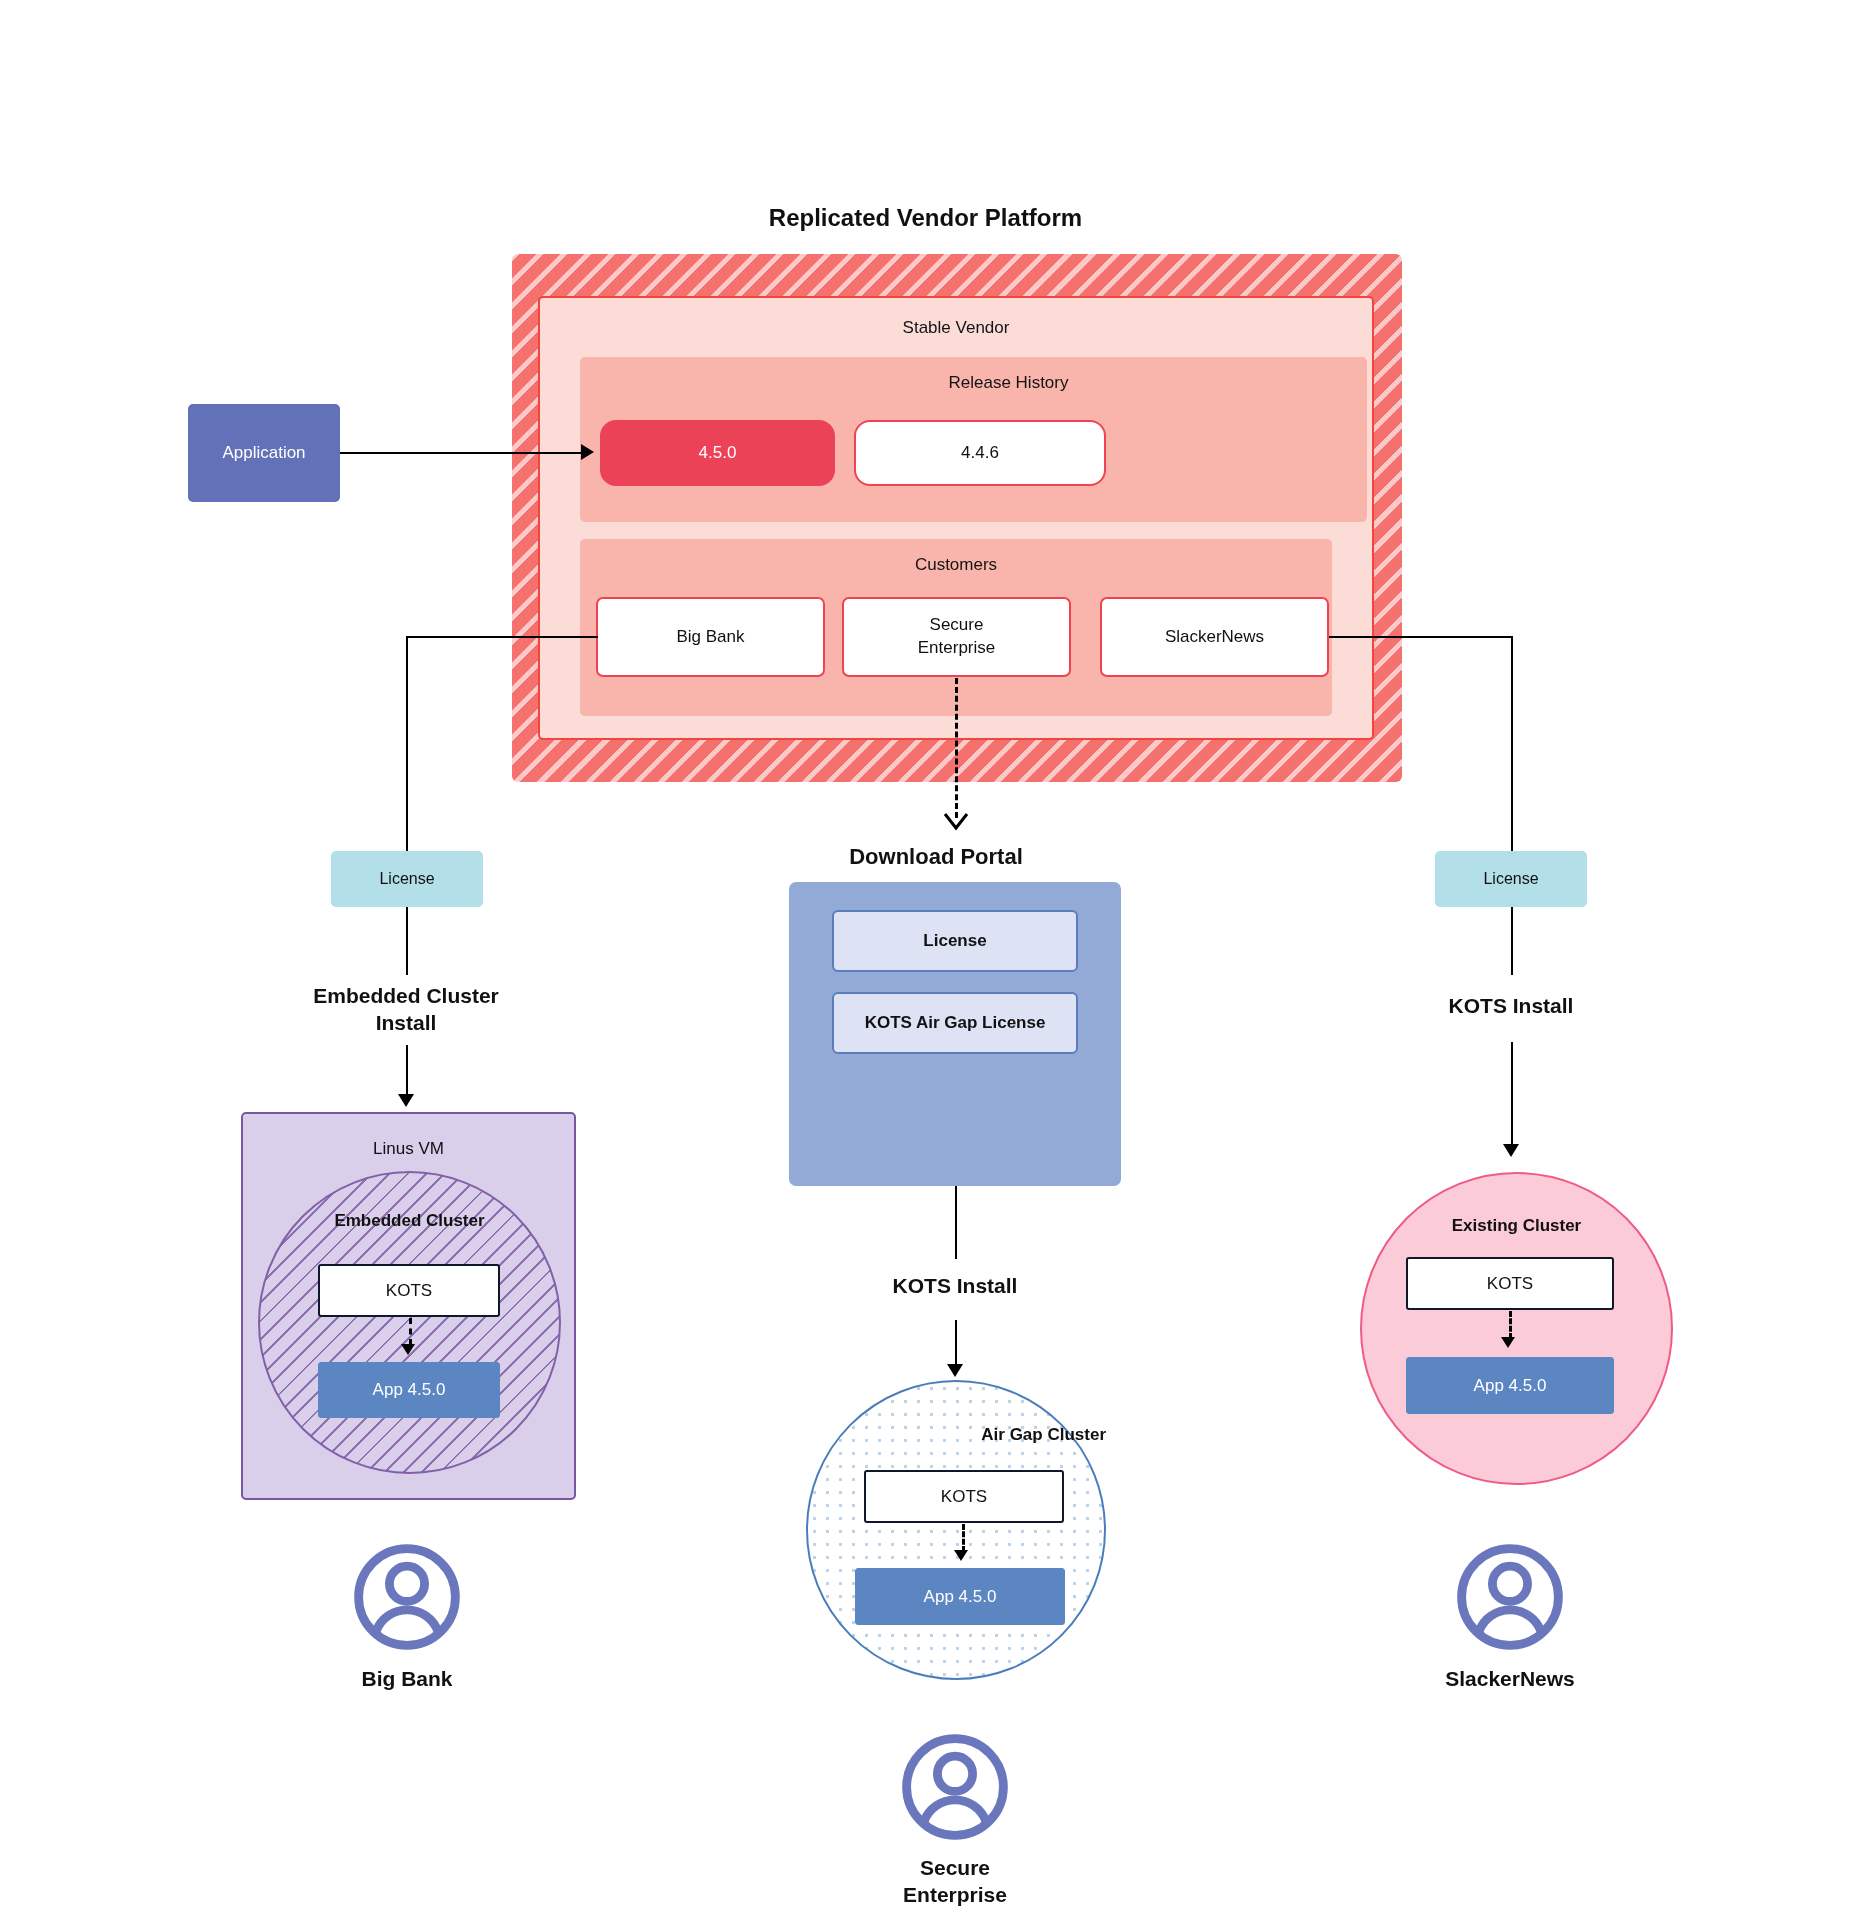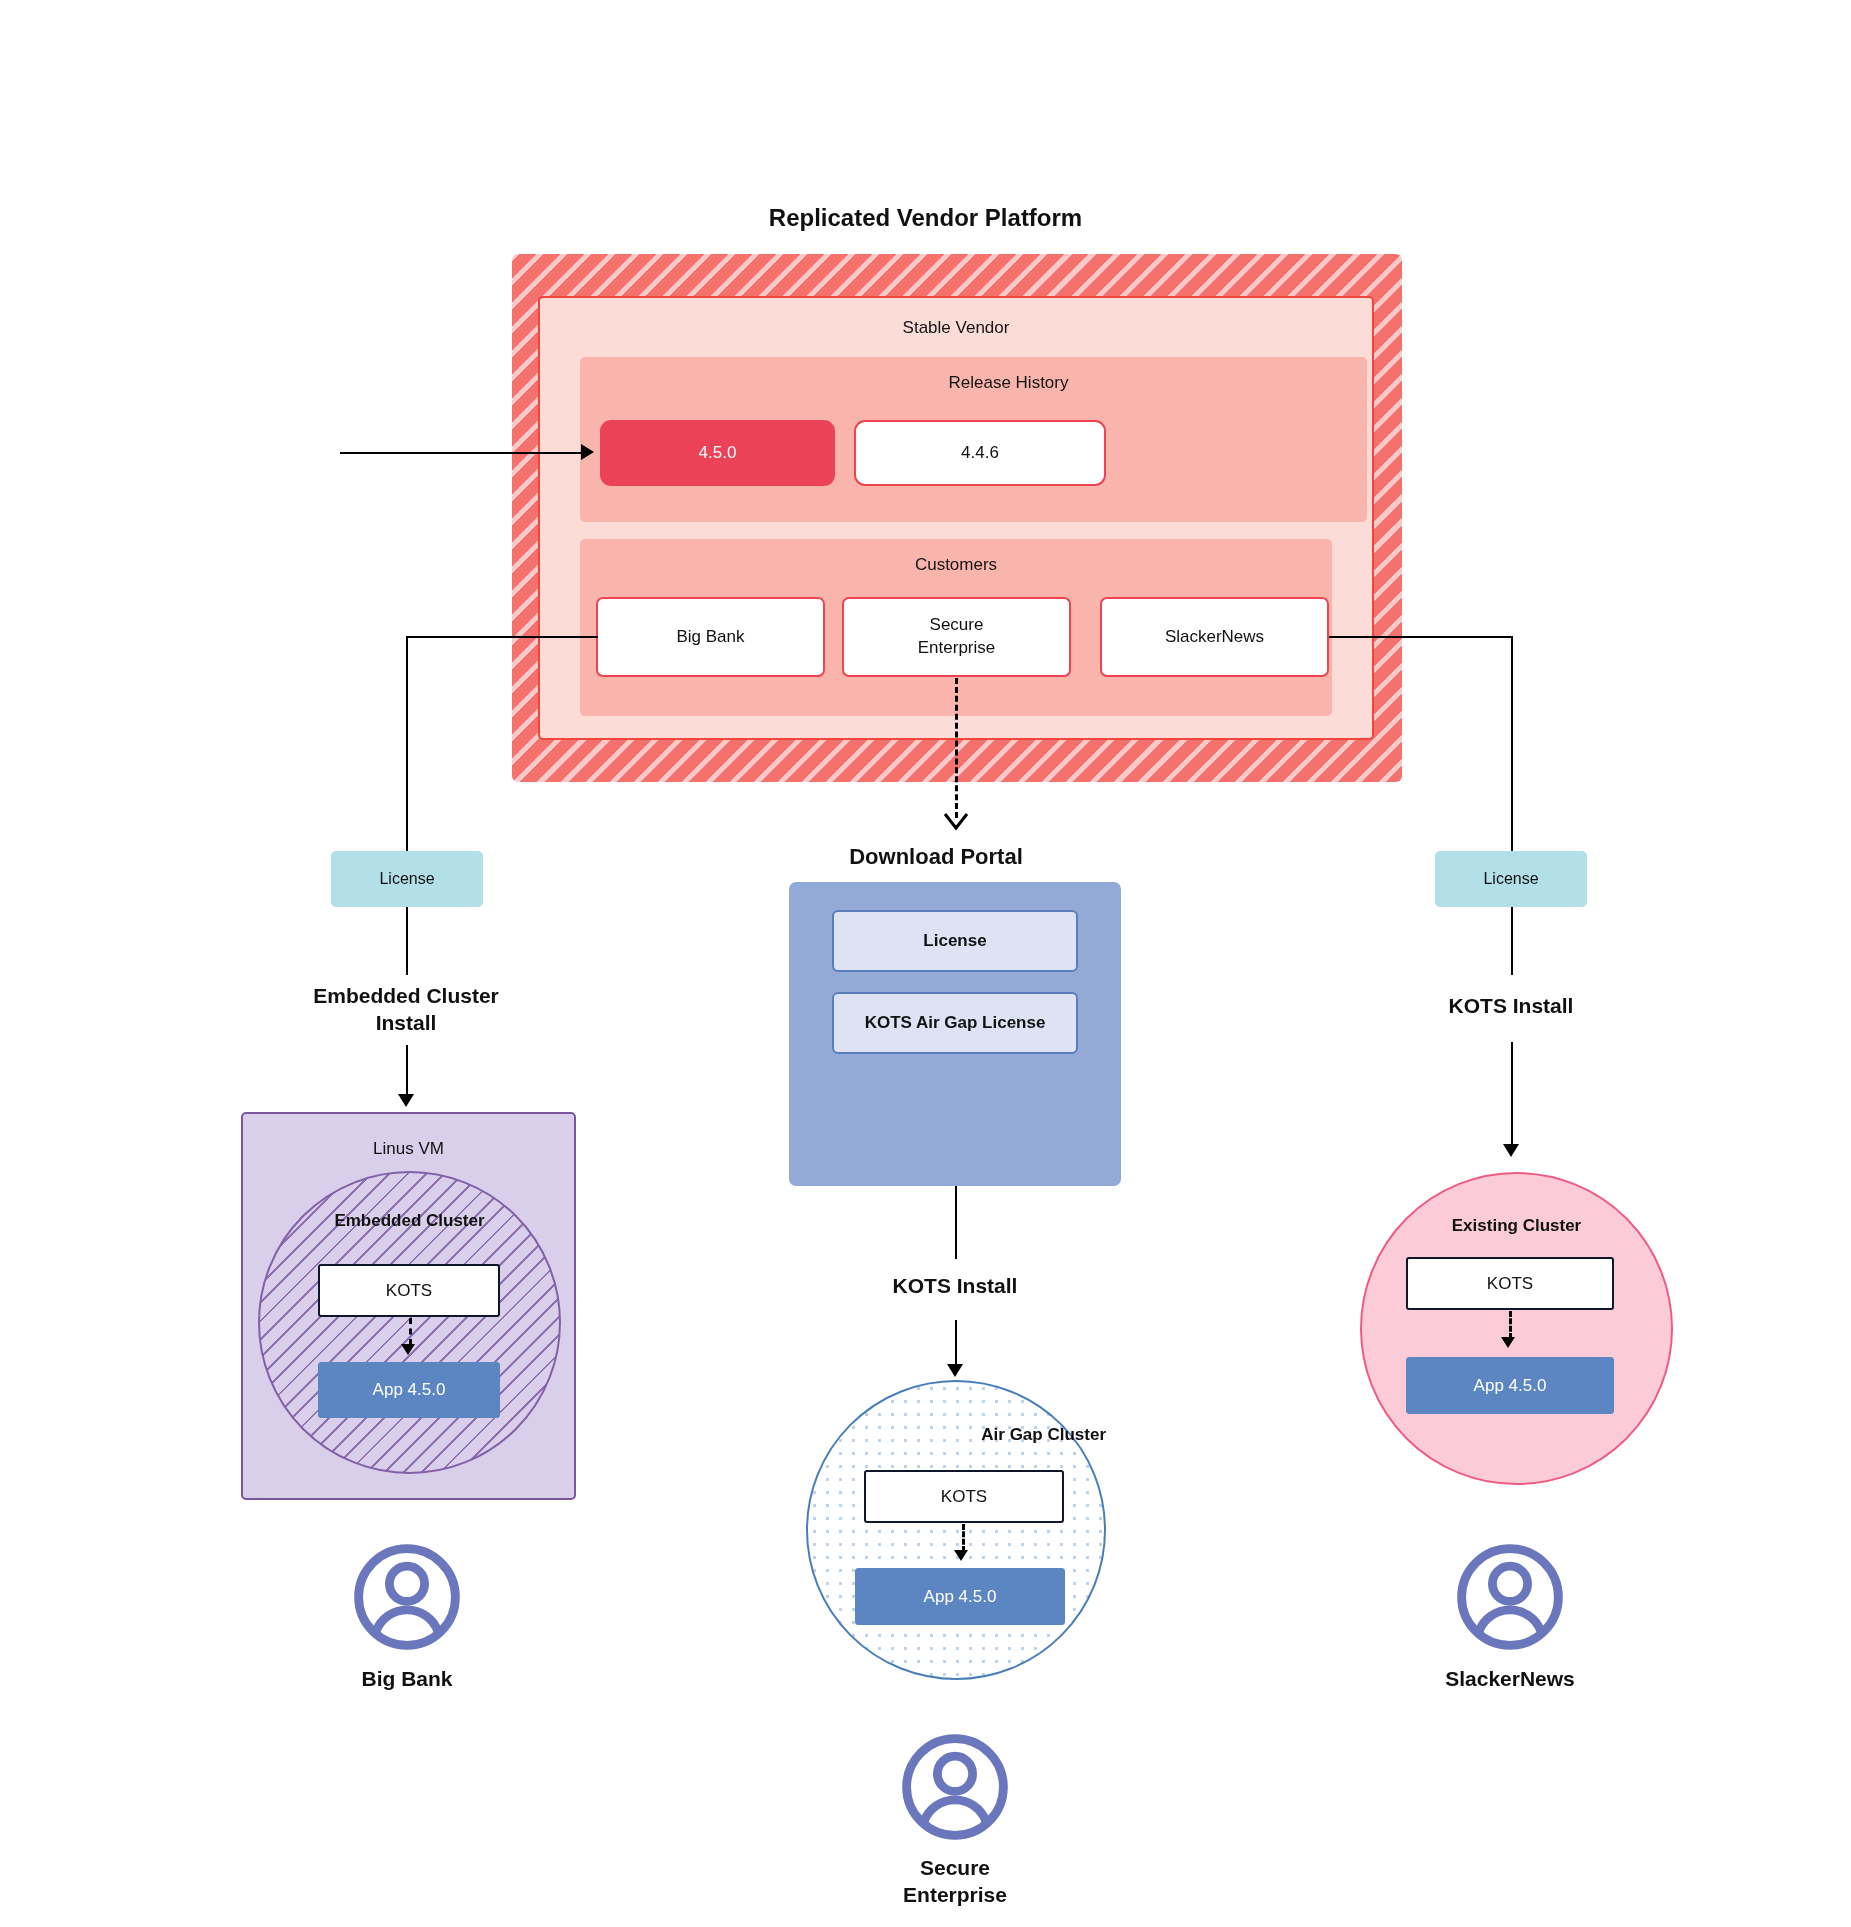--- a/index.html
+++ b/index.html
@@ -69,21 +69,21 @@
     background: #f9b4ab;
     padding-left: 35px;
   }
   #customers-box {
     left: 580px; top: 507px; width: 752px; height: 177px;
     border-radius: 5px;
     background: #f9b4ab;
   }
   .release-card {
     position: absolute;
-    border-radius: 11px;
+    border-radius: 16px;
     border: 2px solid #ef4354;
     box-sizing: border-box;
     display: flex;
     align-items: center;
     justify-content: center;
     font-size: 17px;
   }
   #release-current {
     left: 600px; top: 388px; width: 235px; height: 66px;
     background: #ec4257;
@@ -321,20 +321,21 @@
 
   <div class="abs" id="customers-box">
     <div class="section-title" style="top:16px;">Customers</div>
   </div>
 
   <div class="customer-card" id="cust-0">Big Bank</div>
   <div class="customer-card" id="cust-1">Secure
 Enterprise</div>
   <div class="customer-card" id="cust-2">SlackerNews</div>
 
+  <div class="abs" id="application-box">Application</div>
 
   <div class="ln-h" style="left:340px; top:420px; width:241px;"></div>
   <div class="arrow-r" style="left:581px; top:412px;"></div>
 
   <div class="ln-h" style="left:406px; top:604px; width:192px;"></div>
   <div class="ln-v" style="left:406px; top:604px; height:215px;"></div>
   <div class="ln-v" style="left:406px; top:875px; height:68px;"></div>
 
   <div class="license-chip" id="license-left">License</div>
 

